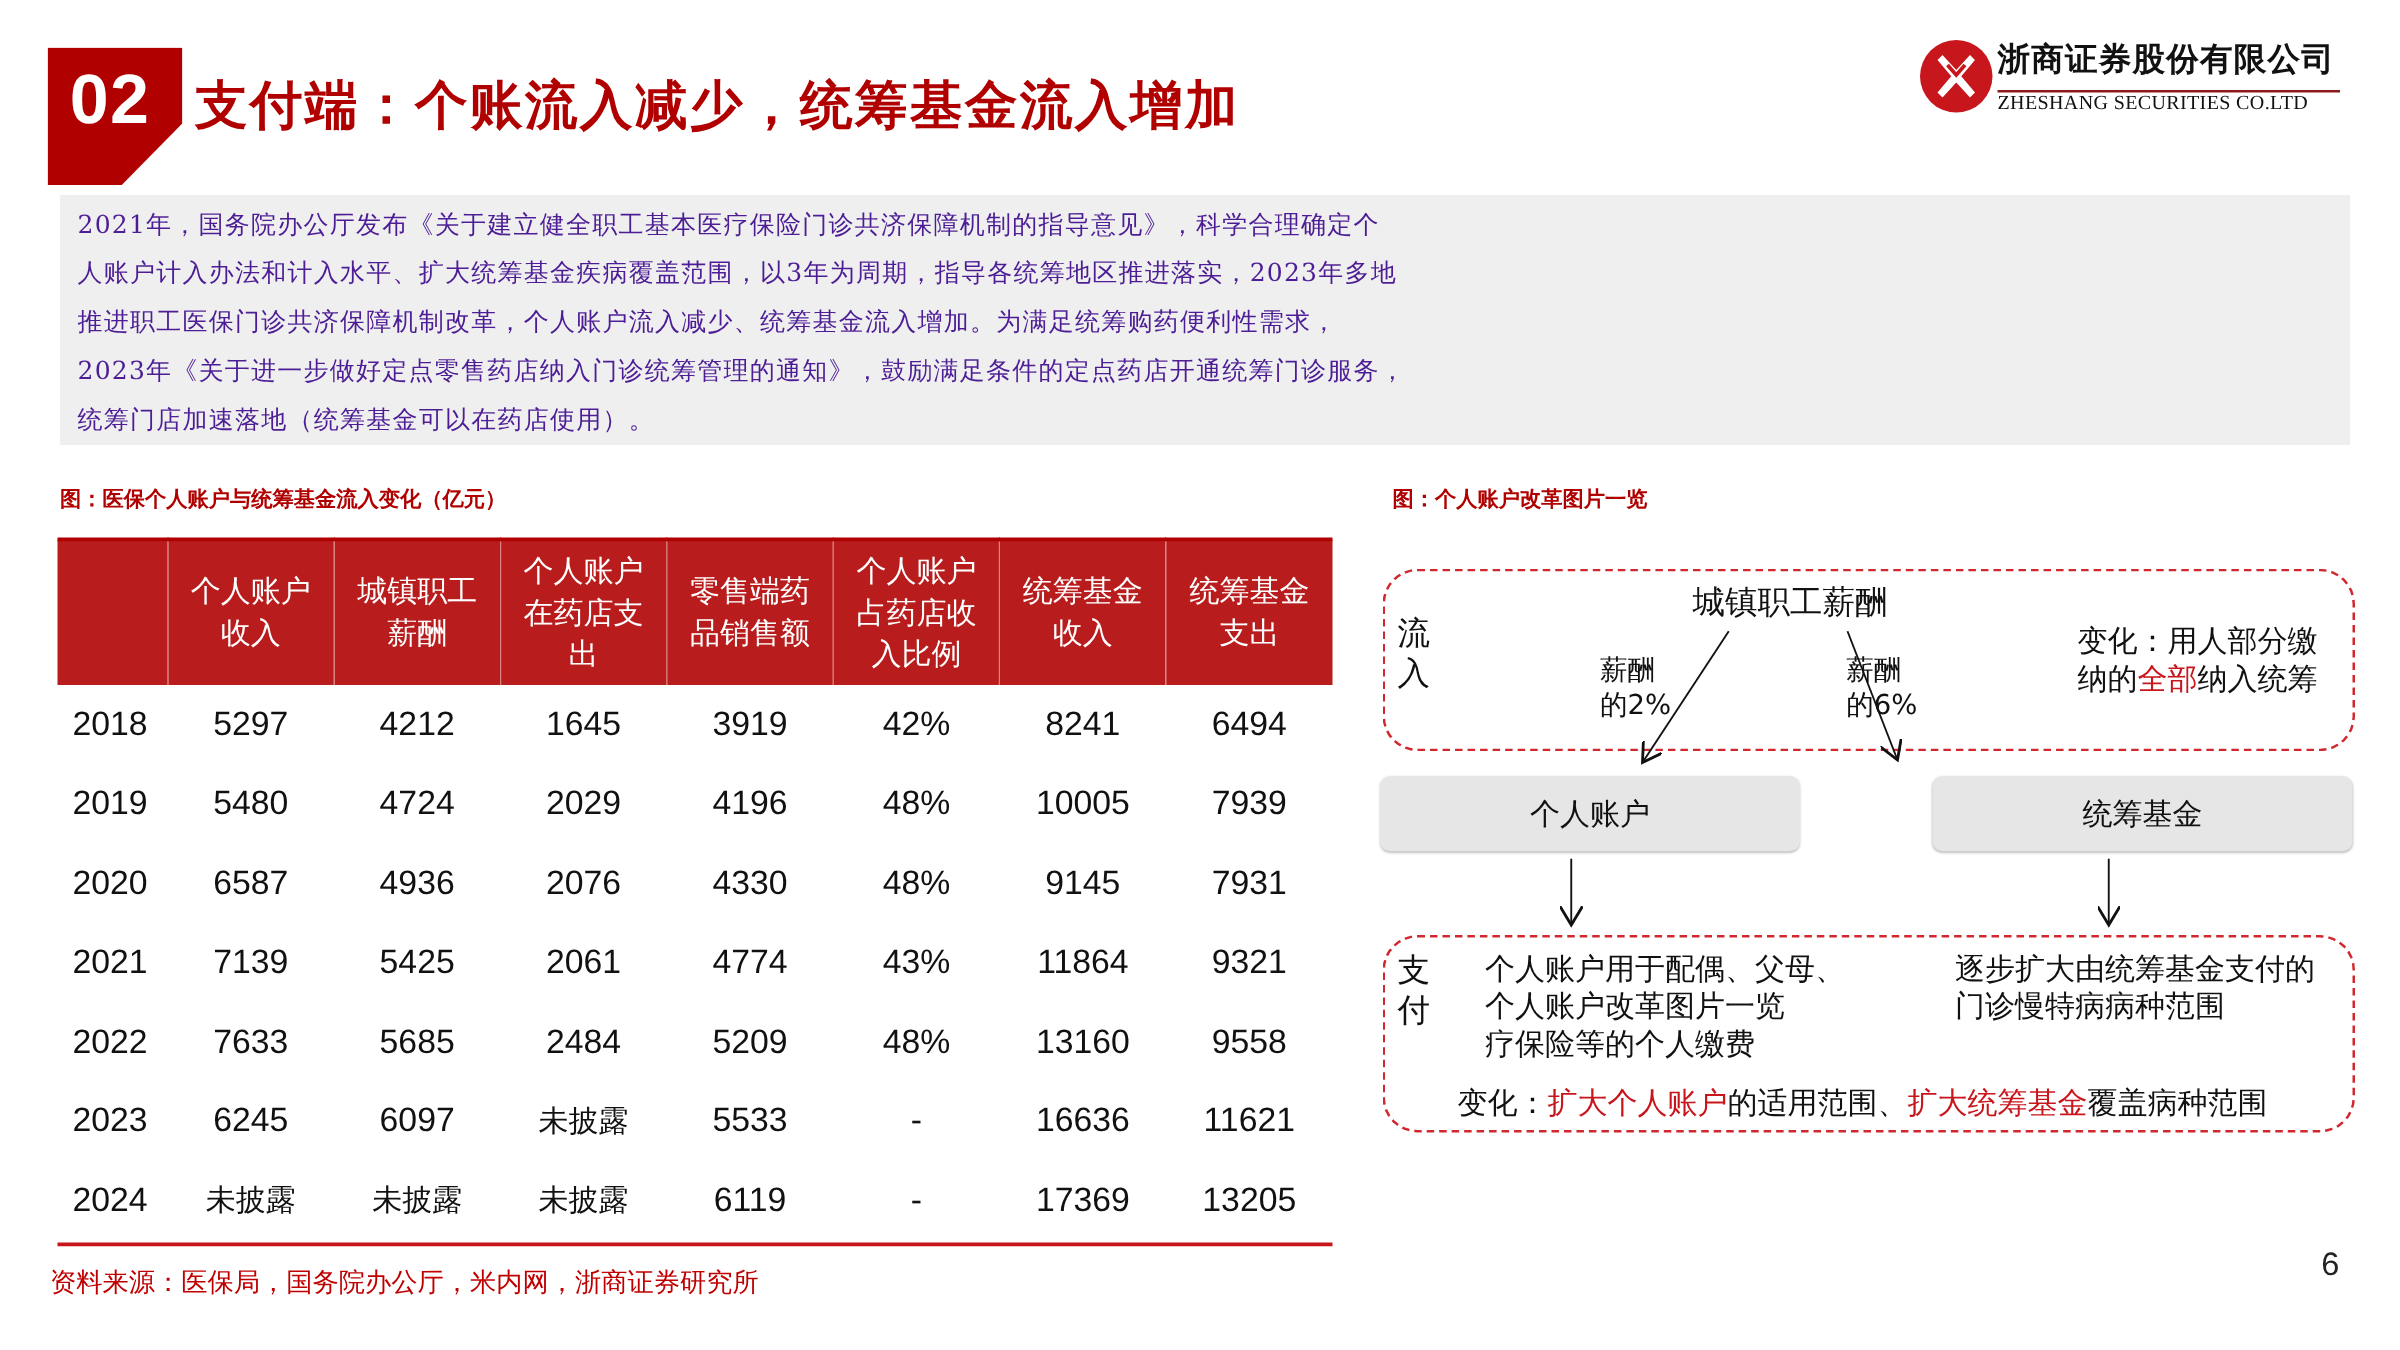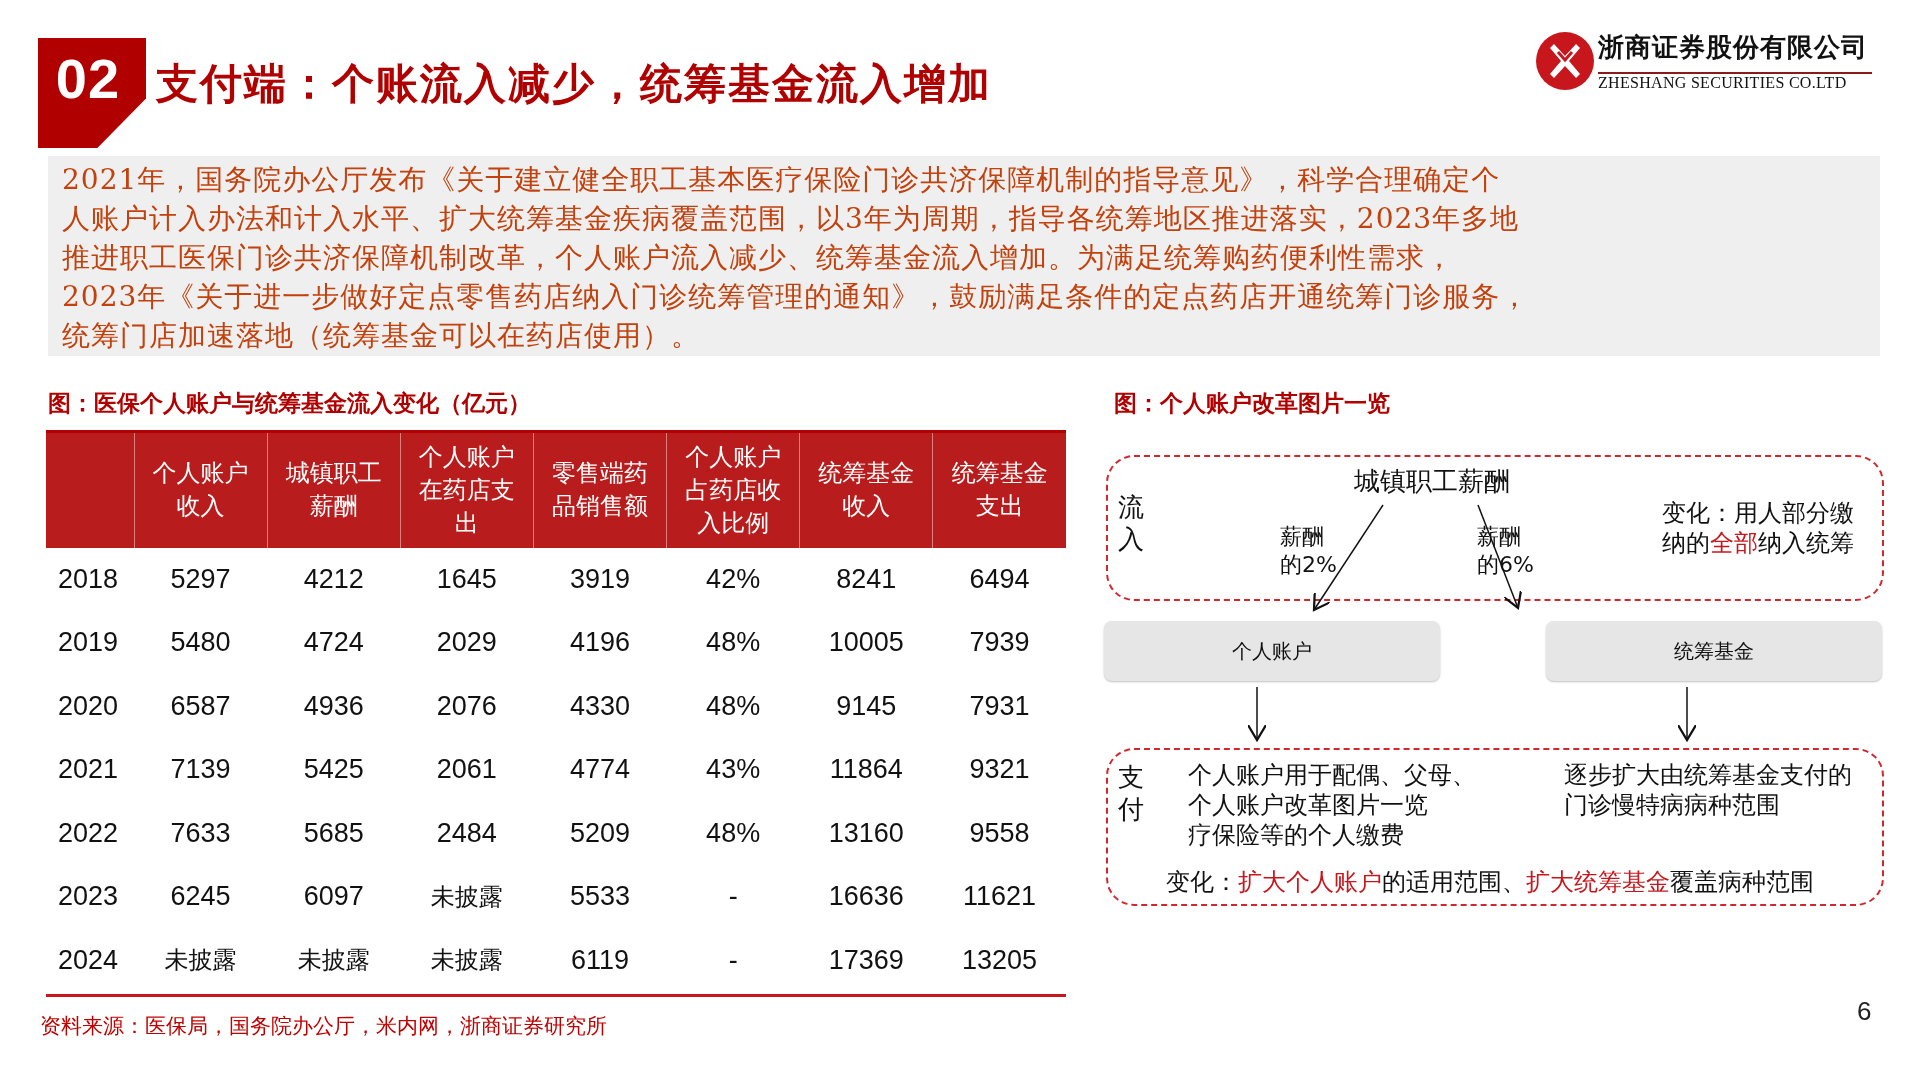--- a/index.html
+++ b/index.html
@@ -34,26 +34,26 @@
     position: absolute; left: 62px; top: 44px; font-family: "Liberation Serif", serif; font-size: 16px;
     color: #111; white-space: nowrap; letter-spacing: 0.3px;
   }
 
   
   .intro {
     position: absolute; left: 48px; top: 156px; width: 1832px; height: 200px; background: #efefef;
     padding: 4px 14px;
   }
   .intro-text {
-    font-family: "DejaVu Serif", serif; font-size: 28px; line-height: 39px; color: #c2410c; letter-spacing: 1px;
+    font-family: "DejaVu Serif", serif; font-size: 20px; line-height: 39px; color: #4c1d95; letter-spacing: 1px;
   }
 
   
   .caption {
-    position: absolute; font-family: "DejaVu Serif", serif; font-weight: bold; font-size: 23px; color: #b00000; white-space: nowrap;
+    position: absolute; font-family: "DejaVu Serif", serif; font-weight: bold; font-size: 17px; color: #b00000; white-space: nowrap;
   }
 
   
   .table-wrap { position: absolute; left: 46px; top: 430px; width: 1020px; }
   table { border-collapse: collapse; width: 100%; table-layout: fixed; }
   thead tr { background: #b91c1c; border-top: 3px solid #b00000; }
   th {
     color: #fff; font-family: "DejaVu Serif", serif; font-weight: normal; font-size: 24px; line-height: 33px;
     height: 116px; padding: 0 4px; text-align: center; vertical-align: middle; border-left: 1px solid #d9817f;
   }
@@ -71,21 +71,21 @@
   .page-num { position: absolute; left: 1857px; top: 996px; font-family: "Liberation Sans", sans-serif; font-size: 26px; color: #222; }
 
   
   .diagram { position: absolute; left: 1100px; top: 430px; width: 800px; height: 500px; font-family: "DejaVu Sans", sans-serif; }
   .dash-box { position: absolute; border: 2.5px dashed #d0282e; border-radius: 28px; }
   .dtext { position: absolute; font-size: 24px; color: #111; white-space: nowrap; line-height: 30px; }
   .dtext.big { font-size: 26px; }
   .red { color: #c8161d; }
   .gray-box {
     position: absolute; background: #e6e6e6; border-radius: 8px; box-shadow: 0 1px 2px rgba(0,0,0,0.25);
-    display: flex; align-items: center; justify-content: center; font-size: 20px; color: #111;
+    display: flex; align-items: center; justify-content: center; font-size: 24px; color: #111;
   }
   .arrows { position: absolute; left: 0; top: 0; }
 </style>
 </head>
 <body>
 
 <div class="badge">
   <div class="badge-num">02</div>
 </div>
 <div class="page-title">支付端：个账流入减少，统筹基金流入增加</div>

